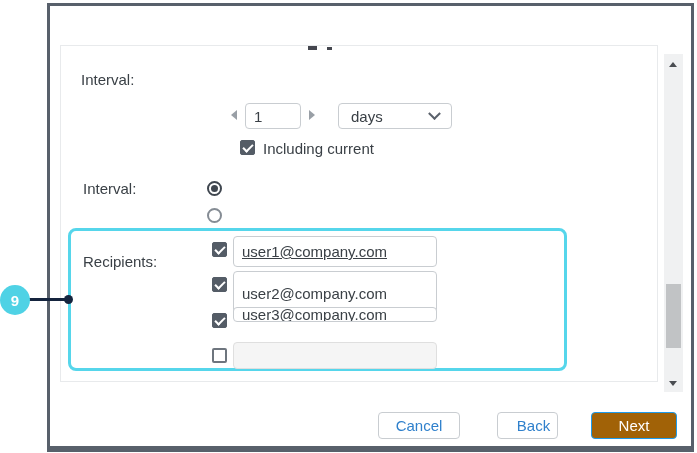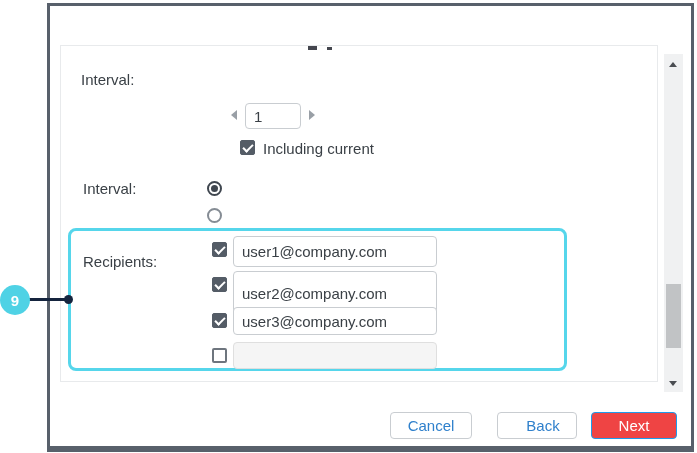--- a/index.html
+++ b/index.html
@@ -50,69 +50,73 @@
   
   .sb-track{position:absolute;left:664px;top:54px;width:19px;height:338px;background:#F0F1F2;}
   .sb-thumb{position:absolute;left:666px;top:284px;width:15px;height:64px;background:#C1C3C5;cursor:pointer;}
   .sb-arrow{position:absolute;width:0;height:0;cursor:pointer;}
   .sb-arrow.up{left:669px;top:62px;border-left:4px solid transparent;border-right:4px solid transparent;border-bottom:5px solid #4A4D52;}
   .sb-arrow.down{left:669px;top:381px;border-left:4px solid transparent;border-right:4px solid transparent;border-top:5px solid #4A4D52;}
   
   .btn{position:absolute;top:412px;height:27px;box-sizing:border-box;border-radius:4px;font-size:15px;
         display:flex;align-items:center;justify-content:center;cursor:pointer;font-family:"Liberation Sans",sans-serif;}
   .btn.ghost{background:#fff;border:1px solid #C9CDD1;color:#2F80CC;}
-  .btn.primary{background:#ef4444;border:1px solid #1E9BEB;color:#fff;}
+  .btn.primary{background:#a16207;border:1px solid #1E9BEB;color:#fff;}
 </style>
 </head>
 <body>
 
 <div class="page">
 
   <div class="dialog-frame"></div>
   <span class="close">✕</span>
 
   <div class="panel"></div>
 
   <div class="frag" style="left:308px;top:46px;width:9px;height:4px;"></div>
   <div class="frag" style="left:327px;top:47px;width:5px;height:3px;"></div>
 
   <div class="lbl" style="left:81px;top:71px;">Interval:</div>
 
   <div class="tri left" style="left:231px;top:110px;"></div>
   <input class="tbox" style="left: 245px; top: 103px; width: 56px; height: 26px;" type="text" value="1">
   <div class="tri right" style="left:309px;top:110px;"></div>
+  <div class="select" style="left:338px;top:103px;width:114px;height:26px;">
+    <span>days</span>
+    <span class="chev"></span>
+  </div>
 
   <div class="cb checked" style="left:240px;top:140px;"></div>
   <div class="lbl" style="left:263px;top:140px;">Including current</div>
 
   <div class="lbl" style="left:83px;top:180px;">Interval:</div>
   <div class="radio selected" style="left:207px;top:181px;"></div>
   <div class="radio unselected" style="left:207px;top:208px;"></div>
 
   <div class="hl-box"></div>
   <div class="lbl" style="left:83px;top:241px;margin-top:12px;">Recipients:</div>
 
   <div class="cb checked" style="left:212px;top:242px;"></div>
-  <input class="tbox" style="left: 233px; top: 236px; width: 204px; height: 31px;" type="text" value="user1@company.com">
+  <input class="tbox" style="left: 233px; top: 236px; width: 204px; height: 31px; text-decoration: underline;" type="text" value="user1@company.com">
 
   <div class="cb checked" style="left:212px;top:277px;"></div>
   <input class="tbox" style="left: 233px; top: 271px; width: 204px; height: 45px;" type="text" value="user2@company.com">
 
   <div class="cb checked" style="left:212px;top:313px;"></div>
-  <input class="tbox" style="left: 233px; top: 307px; width: 204px; height: 28px;" type="text" value="user3@company.com">
+  <input class="tbox" style="left: 233px; top: 307px; width: 204px; height: 15px;" type="text" value="user3@company.com">
 
   <div class="cb unchecked" style="left:212px;top:348px;"></div>
   <input class="tbox" style="left: 233px; top: 342px; width: 204px; height: 27px;" type="text" disabled="" value="">
 
   <div class="callout-line"></div>
   <div class="callout-dot"></div>
   <div class="badge">9</div>
 
   <div class="sb-track"></div>
   <div class="sb-arrow up"></div>
   <div class="sb-arrow down"></div>
   <div class="sb-thumb"></div>
 
-  <div class="btn ghost" style="left:390px;width:82px;">Cancel</div>
-  <div class="btn ghost" style="left:497px;width:80px;padding-left:12px;">Back</div>
+  <div class="btn ghost" style="left:378px;width:82px;">Cancel</div>
+  <div class="btn ghost" style="left:497px;width:61px;padding-left:12px;">Back</div>
   <div class="btn primary" style="left:591px;width:86px;">Next</div>
 
 </div>
 
 </body></html>

